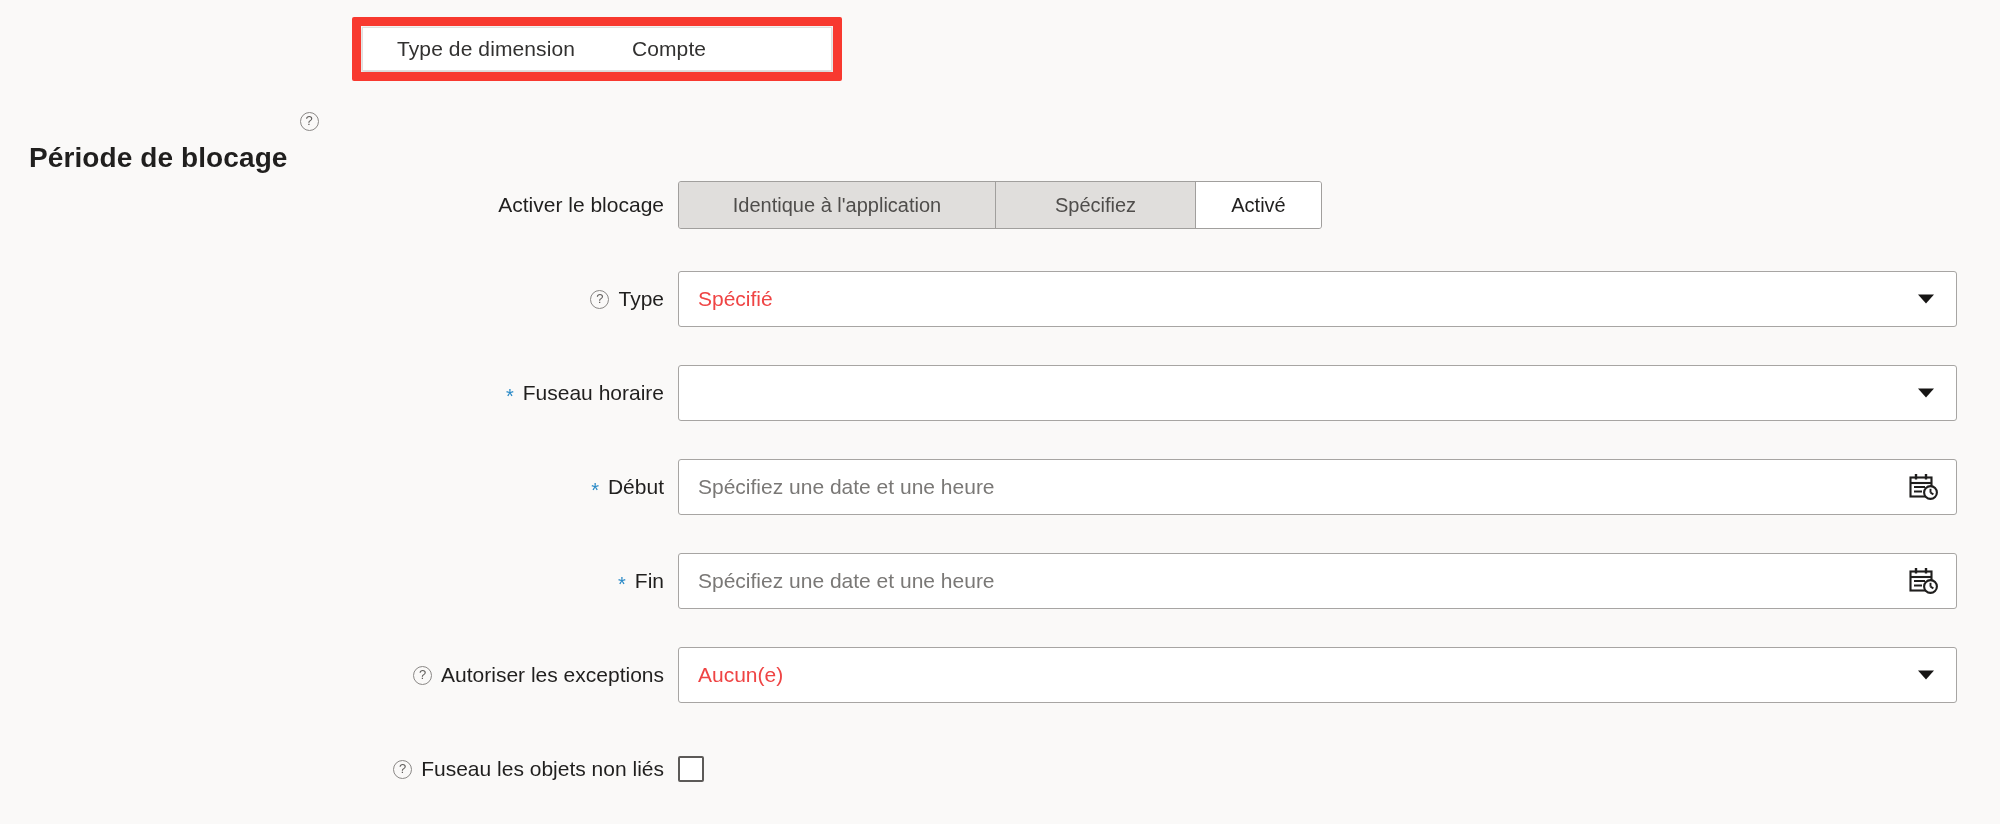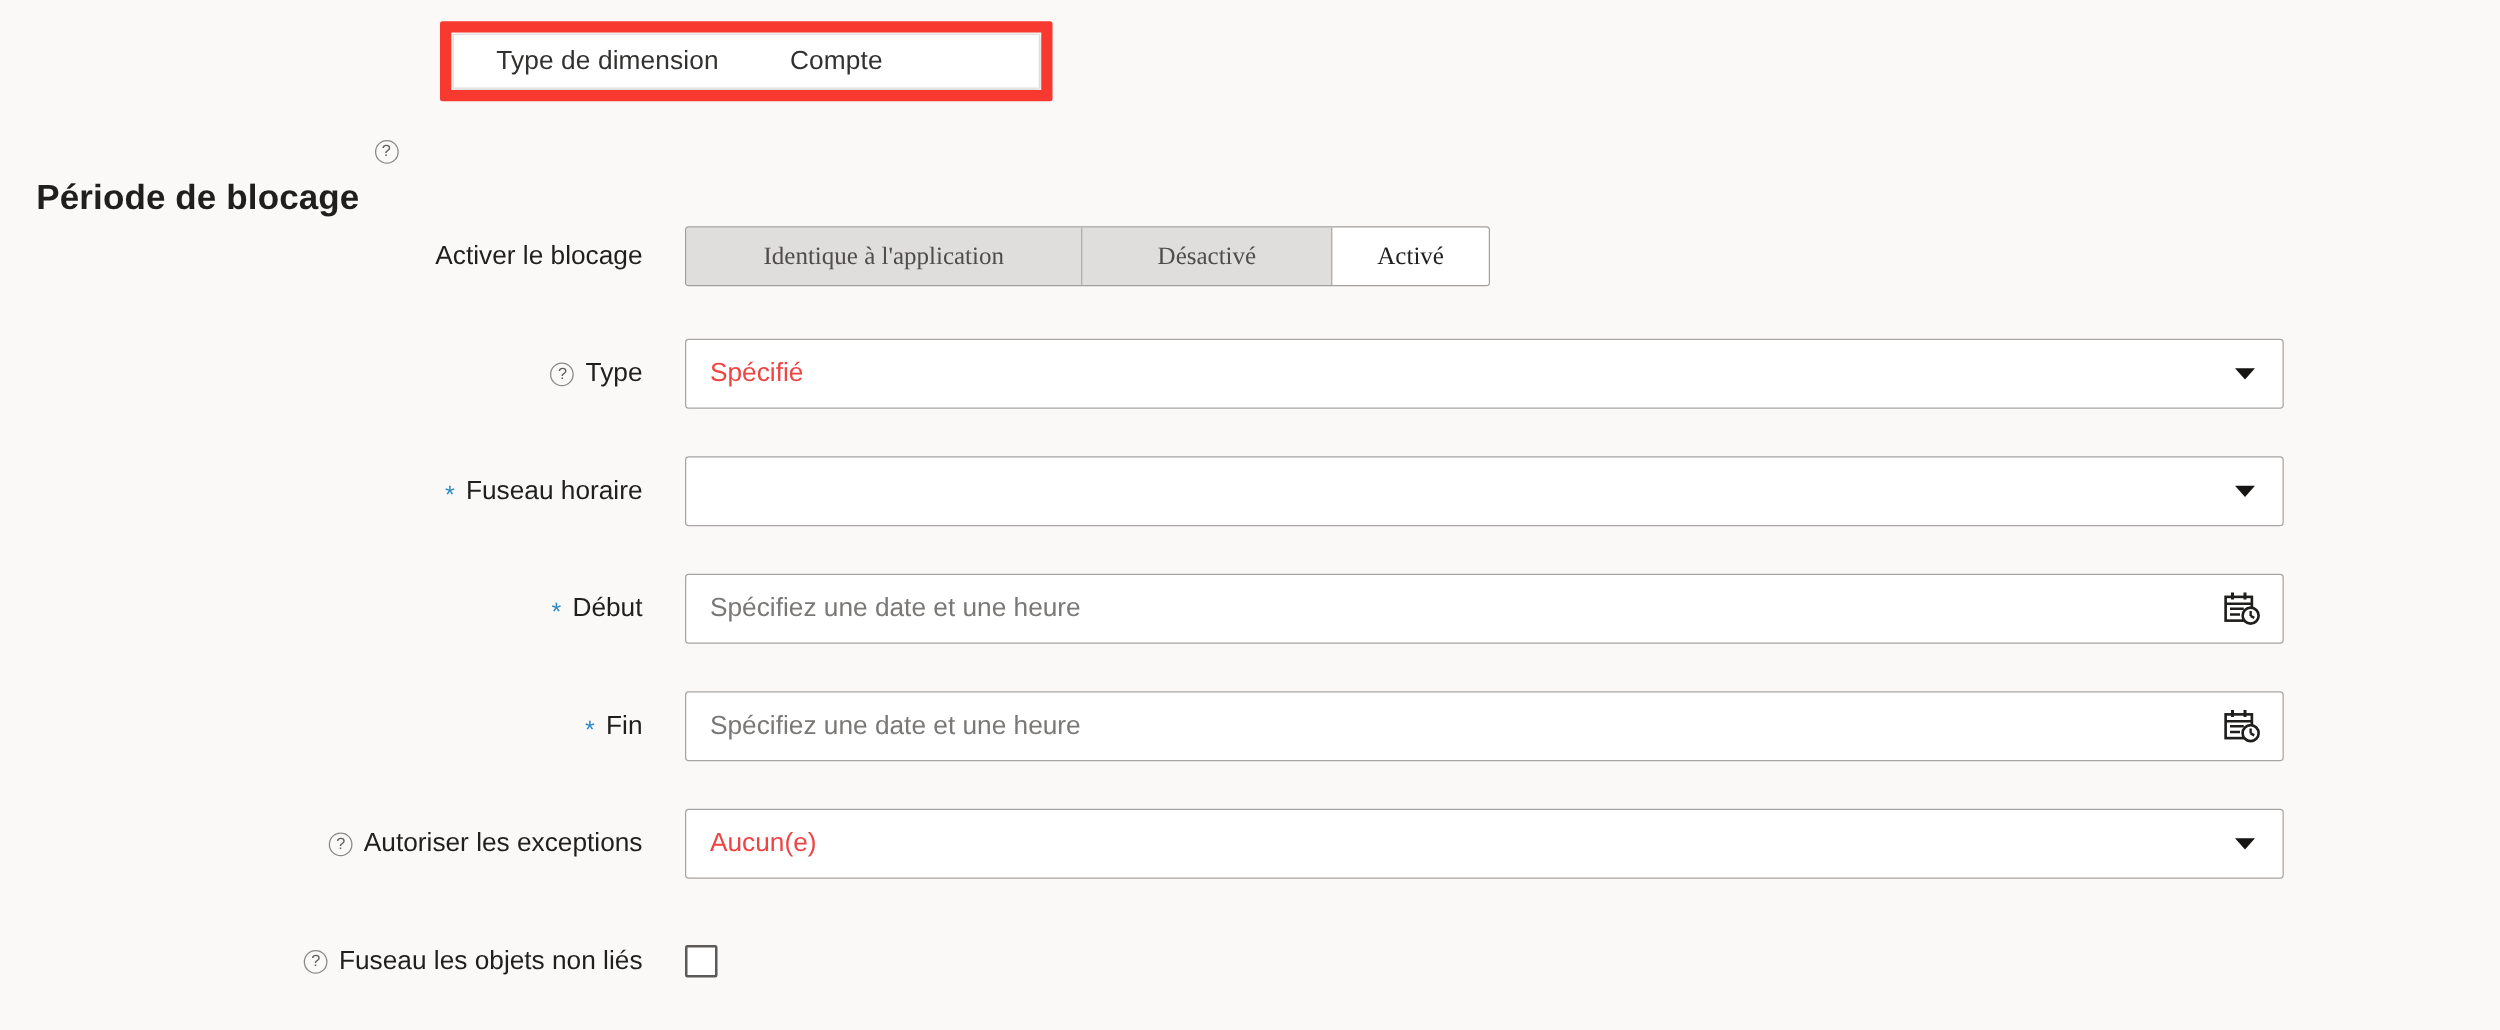--- a/index.html
+++ b/index.html
@@ -100,25 +100,25 @@
   }
   .row {
     display: flex;
     align-items: center;
     height: 58px;
     margin-bottom: 36px;
     position: relative;
   }
 
   .label-cell {
-    width: 548px;
+    width: 678px;
     display: flex;
     align-items: center;
     justify-content: flex-end;
-    padding-right: 34px;
+    padding-right: 14px;
     gap: 9px;
   }
   .label-text {
     font-size: 21px;
     color: #201f1e;
     white-space: nowrap;
   }
   .req-star {
     color: #2a8ac7;
     font-size: 20px;
@@ -149,21 +149,20 @@
     display: flex;
     align-items: center;
     justify-content: center;
     padding: 0 22px;
     font-size: 20px;
     color: #4f4d4b;
     background: #e0dedc;
     border-right: 1px solid #a19f9d;
     white-space: nowrap;
     cursor: default;
-    font-family: Liberation Serif, serif;
   }
   .seg-btn.selected {
     background: #ffffff;
     color: #201f1e;
     border-right: none;
     flex: 1;
   }
   .seg-btn.s1 { flex: 0 0 317px; }
   .seg-btn.s2 { flex: 0 0 200px; }
 
@@ -233,21 +232,21 @@
 
 <div class="form">
 
   <div class="row">
     <div class="label-cell">
       <span class="label-text">Activer le blocage</span>
     </div>
     <div class="control-cell">
       <div class="segmented">
         <div class="seg-btn s1">Identique à l'application</div>
-        <div class="seg-btn s2">Désactivé</div>
+        <div class="seg-btn s2">Spécifiez</div>
         <div class="seg-btn selected">Activé</div>
       </div>
     </div>
   </div>
 
   <div class="row">
     <div class="label-cell">
       <span class="help-icon">?</span>
       <span class="label-text">Type</span>
     </div>

